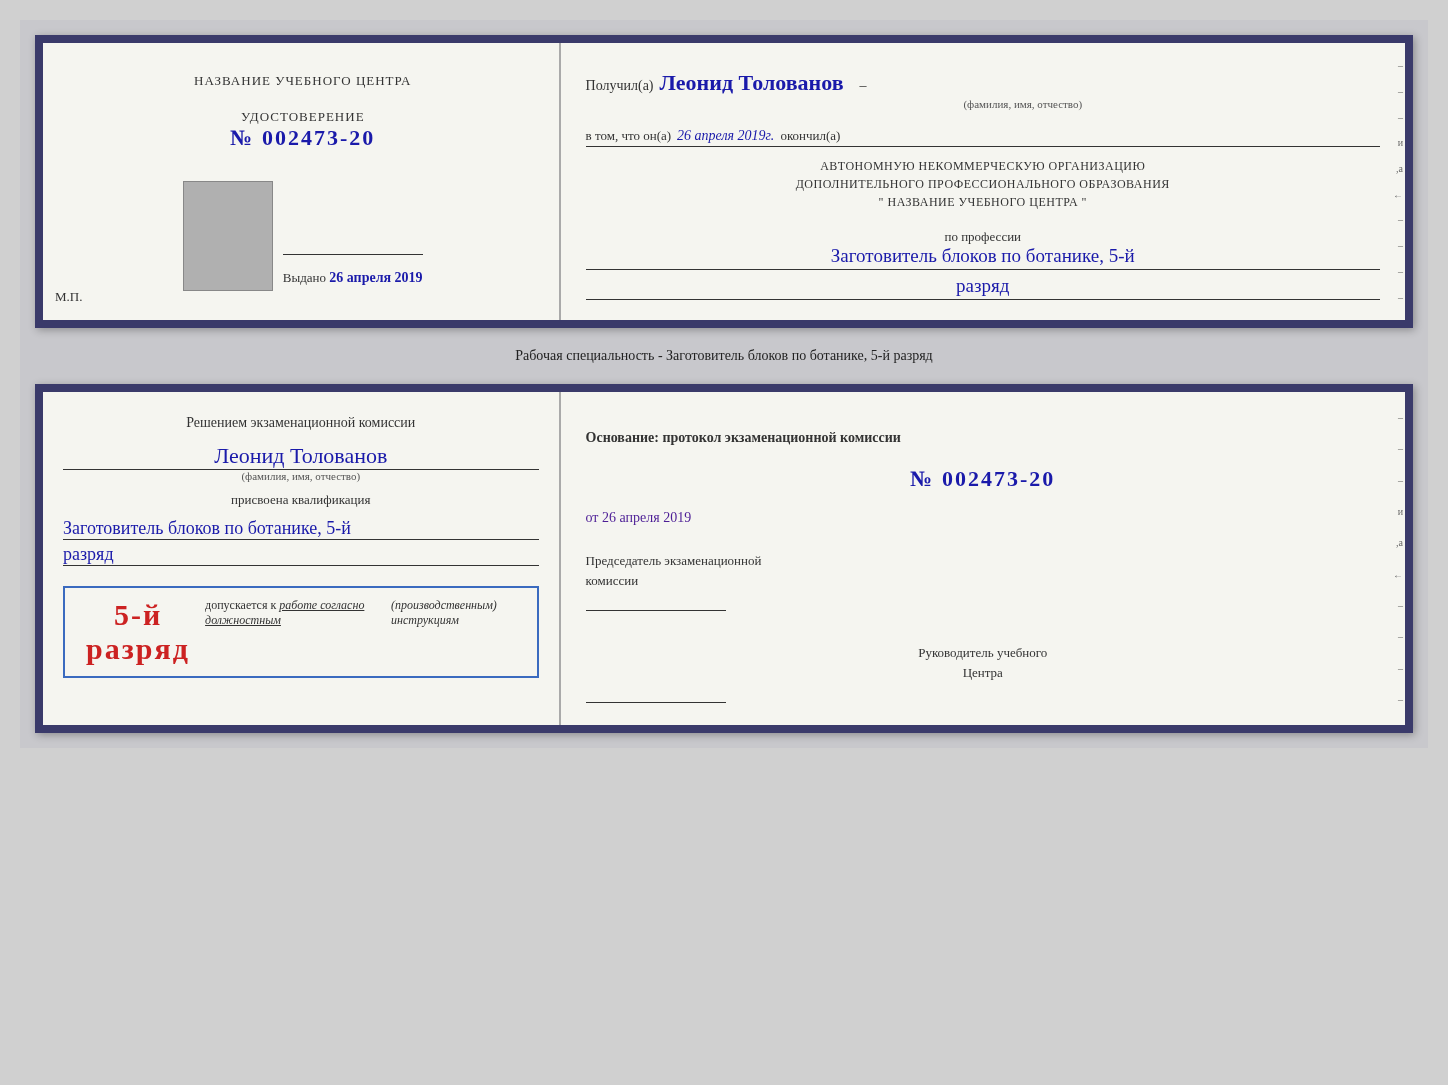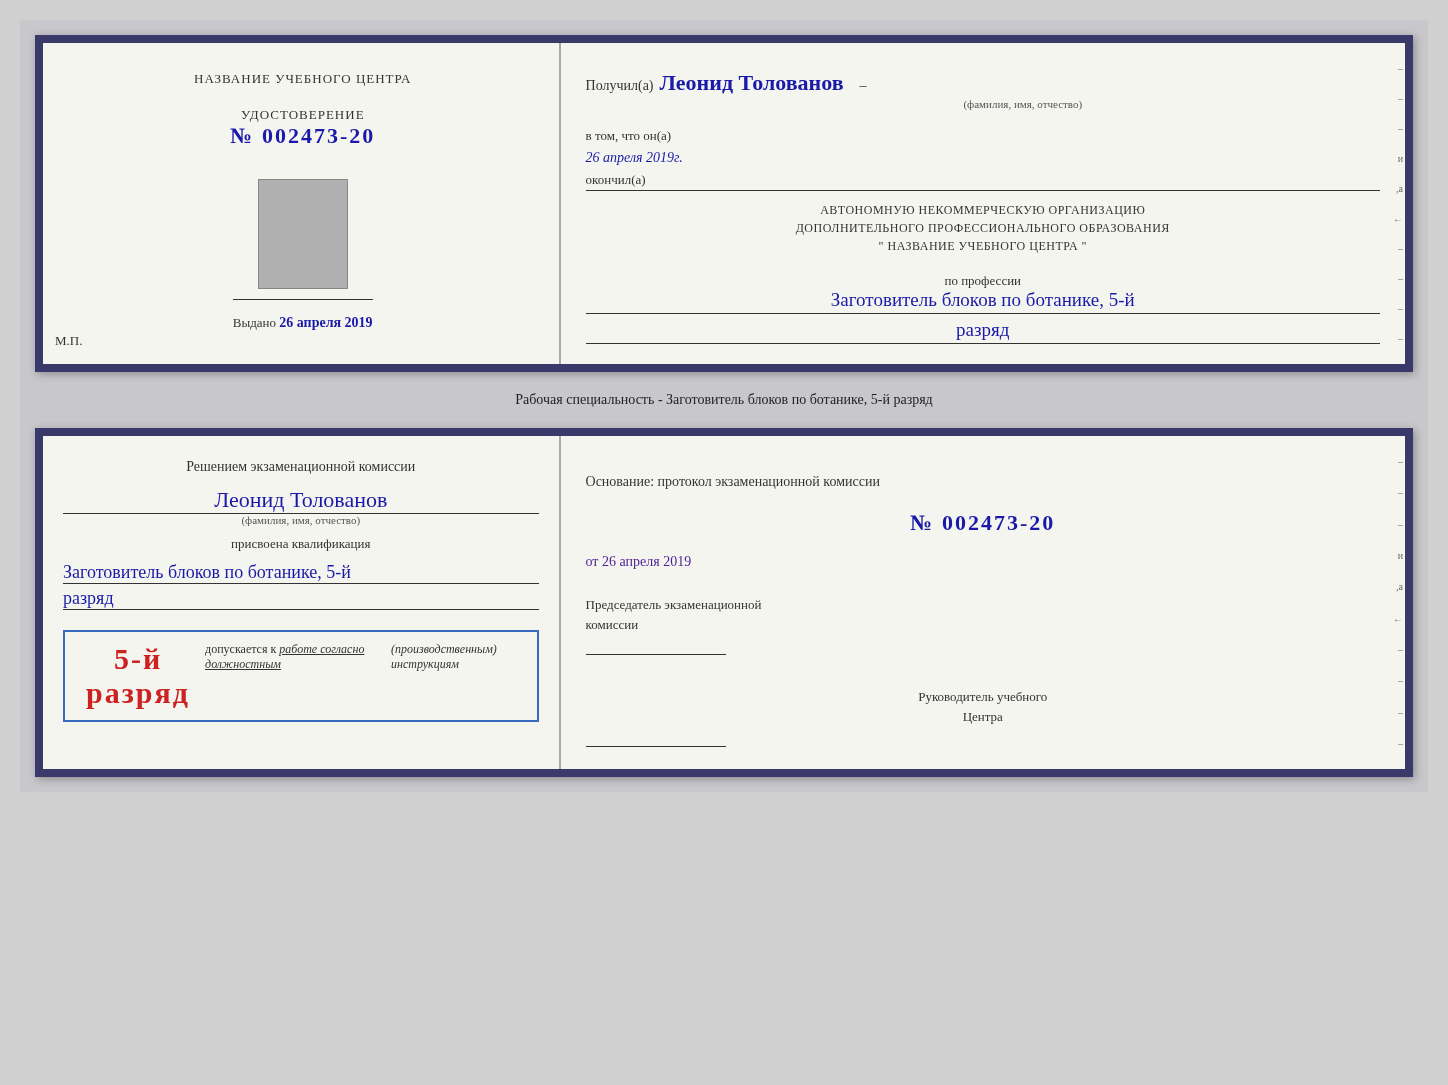--- a/index.html
+++ b/index.html
@@ -260,20 +260,21 @@
       font-style: italic;
       color: #333;
       font-size: 12px;
     }
 
     
     .basis-label {
       font-size: 14px;
       color: #333;
       line-height: 1.5;
+      font-weight: bold;
     }
 
     .protocol-number {
       font-size: 22px;
       color: #1a1aaa;
       font-weight: bold;
       letter-spacing: 2px;
       text-align: center;
       margin: 8px 0;
     }
@@ -324,21 +325,21 @@
 
   <div class="document-card top-doc">
     <div class="doc-left">
       <div class="center-title">НАЗВАНИЕ УЧЕБНОГО ЦЕНТРА</div>
       <div class="cert-number-block">
         <span class="cert-label">УДОСТОВЕРЕНИЕ</span>
         <span class="cert-number">
           <span>№</span> <span>002473-20</span>
         </span>
       </div>
-      <div style="display:flex; gap:10px; align-items:center; margin-top:10px;flex-direction:column;">
+      <div style="display:flex; gap:10px; align-items:flex-end; margin-top:10px;">
         <div class="photo-placeholder"></div>
         <div style="display:flex; flex-direction:column; justify-content:flex-end; padding-bottom:5px;">
           <div style="border-bottom:1px solid #333; width:140px; margin-bottom:15px;"></div>
           <div class="issued-line">
             <span>Выдано</span>
             <span class="issued-date">26 апреля 2019</span>
           </div>
         </div>
       </div>
       <div class="mp-label">М.П.</div>
@@ -349,21 +350,21 @@
         <div style="display:flex; align-items:baseline; gap:6px;">
           <span class="recipient-line">Получил(а)</span>
           <span class="recipient-name">Леонид Толованов</span>
           <span style="font-size:14px; color:#333; margin-left:10px;">–</span>
         </div>
         <div style="margin-left:80px;">
           <span class="recipient-subtitle" style="font-size:11px; color:#555;">(фамилия, имя, отчество)</span>
         </div>
       </div>
 
-      <div style="display:flex; align-items:baseline; gap:6px; margin-top:8px; border-bottom:1px solid #333; padding-bottom:2px;flex-direction:column;">
+      <div style="display:flex; align-items:baseline; gap:6px; margin-top:8px; border-bottom:1px solid #333; padding-bottom:2px;">
         <span class="date-confirm-line">в том, что он(а)</span>
         <span class="handwritten-date">26 апреля 2019г.</span>
         <span class="date-confirm-line">окончил(а)</span>
       </div>
 
       <div class="org-block">
         <div>АВТОНОМНУЮ НЕКОММЕРЧЕСКУЮ ОРГАНИЗАЦИЮ</div>
         <div>ДОПОЛНИТЕЛЬНОГО ПРОФЕССИОНАЛЬНОГО ОБРАЗОВАНИЯ</div>
         <div>"   НАЗВАНИЕ УЧЕБНОГО ЦЕНТРА   "</div>
       </div>

